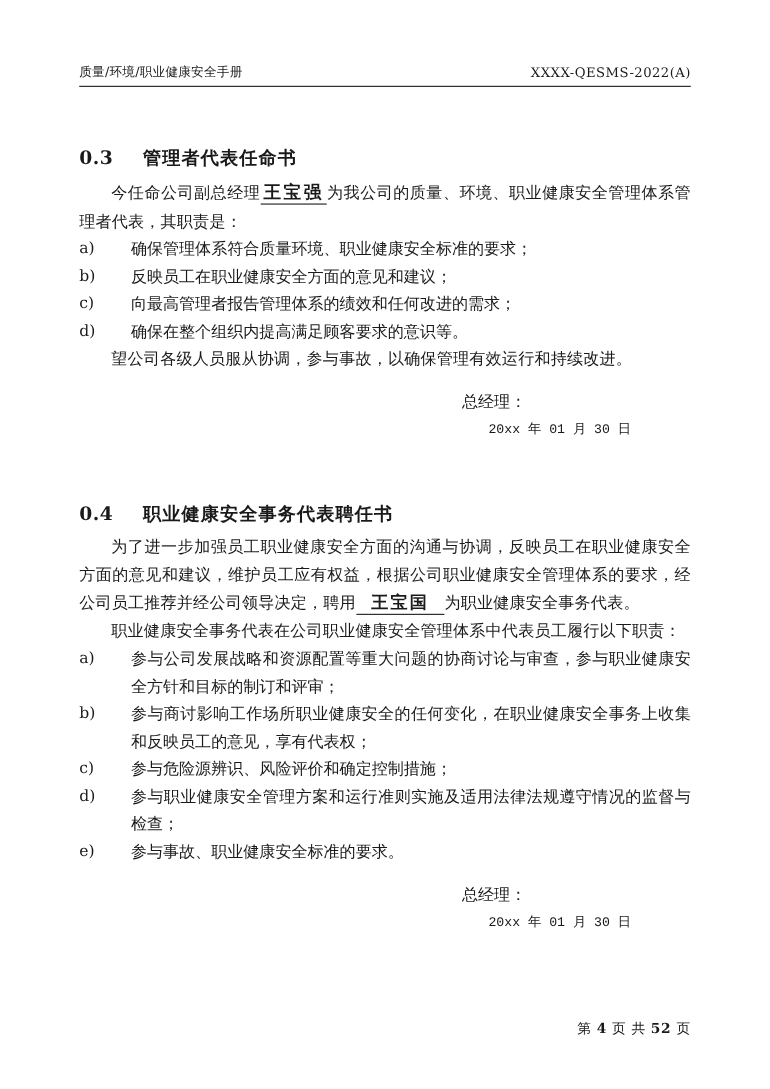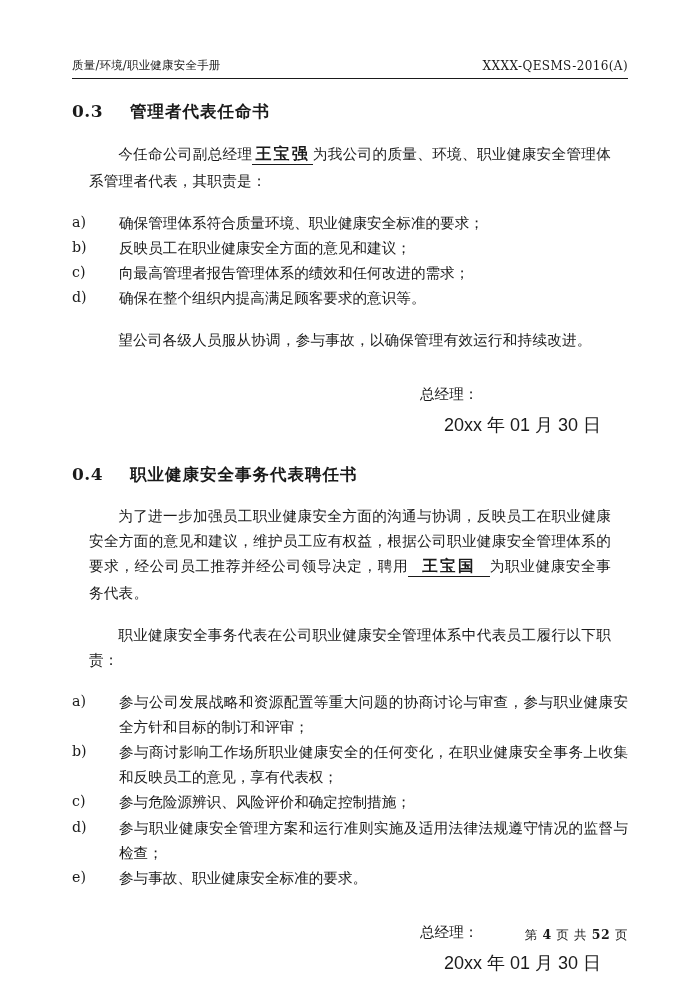--- a/index.html
+++ b/index.html
@@ -54,24 +54,25 @@
     font-family: "DejaVu Serif", serif;
     font-size: 17px;
     font-weight: bold;
     width: 58px;
     letter-spacing: 0.5px;
   }
   .sec-title {
     font-size: 16.5px;
     font-weight: bold;
     letter-spacing: 1px;
+    margin-top: 32px;
   }
   
   p {
-    margin: 17px;
+    margin: 0;
     font-size: 14.6px;
     line-height: 1.72;
     text-align: justify;
     text-justify: inter-ideograph;
     letter-spacing: 0.2px;
   }
   .indent {
     text-indent: 2em;
   }
   .sig-name {
@@ -114,33 +115,33 @@
     margin-left: 17px;
   }
   .list-l1 {
     margin-left: 30px;
   }
   .list-l2 {
     margin-left: 44px;
   }
   
   .sig-block {
-    margin-top: 28px;
+    margin-top: 13px;
     text-align: left;
   }
   .sig-line {
     font-size: 14.6px;
     line-height: 1.9;
     padding-left: 348px;
   }
   .sig-date {
-    font-size: 18px;
+    font-size: 12px;
     line-height: 1.9;
     padding-left: 372px;
-    font-family: Liberation Sans, sans-serif;
+    font-family: Liberation Mono, monospace;
   }
   
   .footer {
     position: absolute;
     right: 72px;
     bottom: 46px;
     font-size: 12.5px;
     letter-spacing: 0.6px;
   }
   .footer .n {
@@ -148,21 +149,21 @@
     font-weight: bold;
   }
 </style>
 </head>
 <body>
 
 <div class="page">
 
   <div class="header">
     <div class="header-left">质量/环境/职业健康安全手册</div>
-    <div class="header-right">XXXX-QESMS-2016(A)</div>
+    <div class="header-right">XXXX-QESMS-2022(A)</div>
   </div>
 
   <div class="sec-head">
     <span class="sec-num">0.3</span>
     <span class="sec-title">管理者代表任命书</span>
   </div>
 
   <p class="indent"><span>今任命公司副总经理</span><span class="sig-name">王宝强</span><span>为我公司的质量、环境、职业健康安全管理体系管理者代表，其职责是：</span></p>
 
   <ol class="alpha list-l1">

